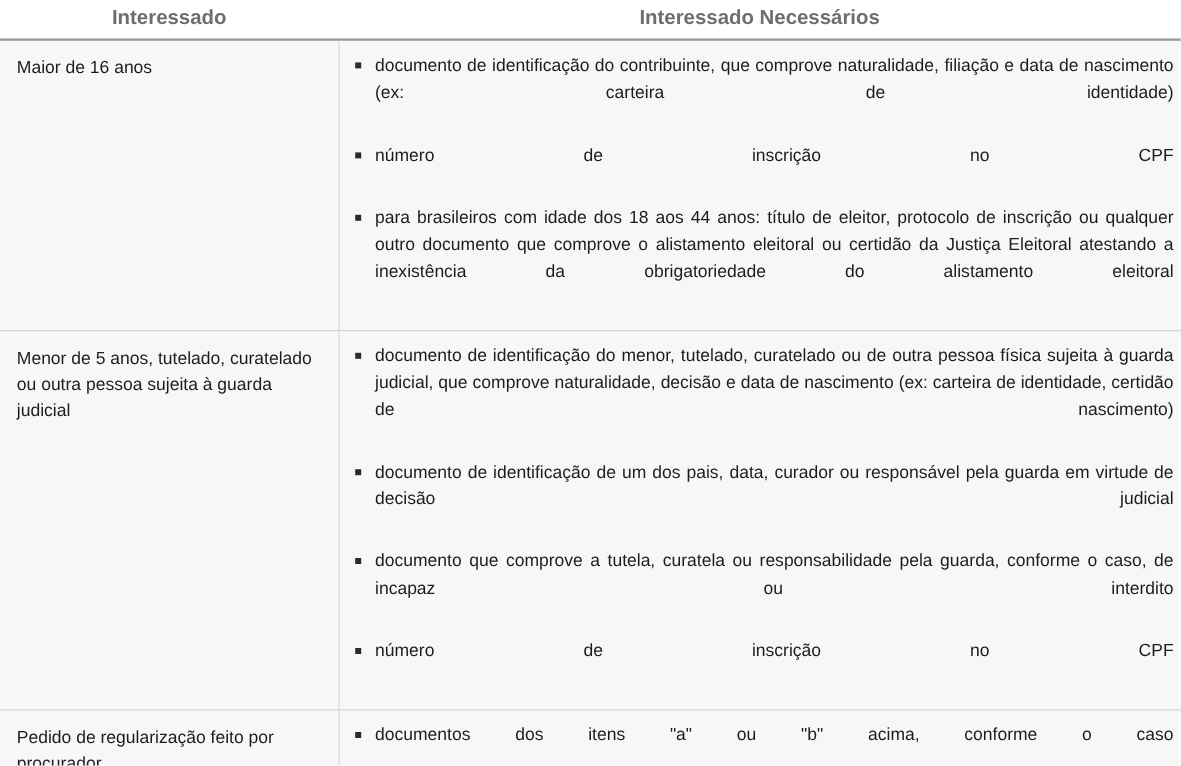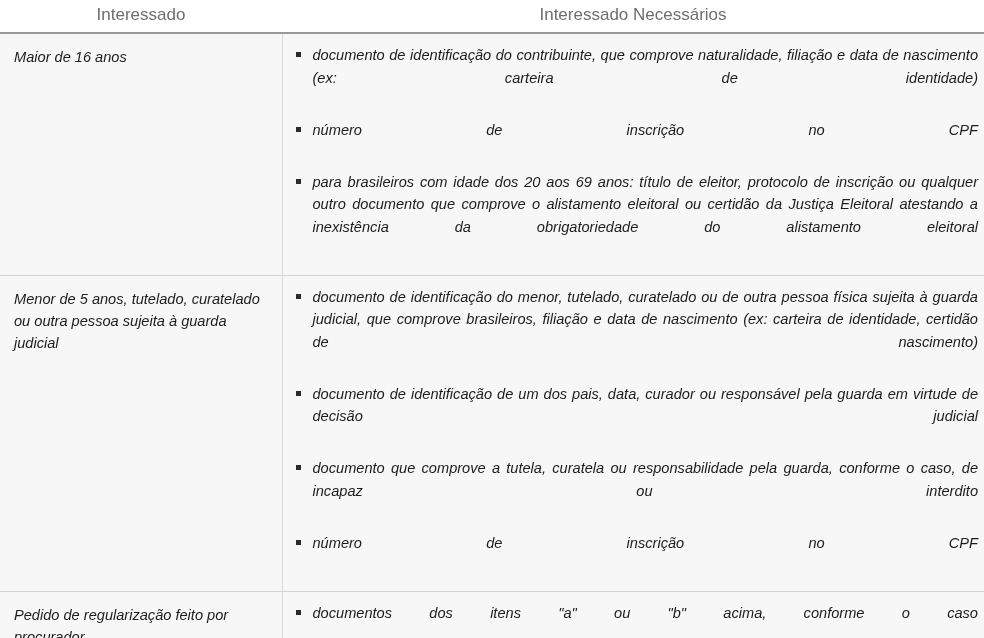--- a/index.html
+++ b/index.html
@@ -18,21 +18,21 @@
   .doc-table {
     width: 984px;
     border-collapse: collapse;
     table-layout: fixed;
   }
 
   
   .doc-table thead th {
     background: #ffffff;
     color: #6e6e6e;
-    font-weight: normal;
+    font-weight: bold;
     font-size: 17px;
     line-height: 20px;
     padding: 5px 0 7px 0;
     border: none;
     border-bottom: 2px solid #9a9a9a;
     vertical-align: middle;
   }
   .doc-table thead th.col-left  { width: 282px; }
   .doc-table thead th.col-right { width: 702px; }
 
@@ -46,26 +46,24 @@
   }
   .doc-table tbody tr:last-child td {
     border-bottom: none;
   }
 
   td.cell-interested {
     width: 282px;
     padding: 12px 14px 14px 14px;
     line-height: 22px;
     border-right: 1px solid #dadada;
-    font-style: italic;
   }
   td.cell-docs {
     width: 702px;
     padding: 10px 6px 14px 0;
-    font-style: italic;
   }
 
   
   ul.doc-list {
     list-style: none;
     margin: 0;
     padding: 0;
   }
   ul.doc-list > li {
     position: relative;
@@ -118,33 +116,33 @@
           <li>
             <span class="bullet-sq"></span>
             <span class="li-text">documento de identificação do contribuinte, que comprove naturalidade, filiação e data de nascimento (ex: carteira de identidade)</span>
           </li>
           <li>
             <span class="bullet-sq"></span>
             <span class="li-text">número de inscrição no CPF</span>
           </li>
           <li>
             <span class="bullet-sq"></span>
-            <span class="li-text">para brasileiros com idade dos 20 aos 69 anos: título de eleitor, protocolo de inscrição ou qualquer outro documento que comprove o alistamento eleitoral ou certidão da Justiça Eleitoral atestando a inexistência da obrigatoriedade do alistamento eleitoral</span>
+            <span class="li-text">para brasileiros com idade dos 18 aos 44 anos: título de eleitor, protocolo de inscrição ou qualquer outro documento que comprove o alistamento eleitoral ou certidão da Justiça Eleitoral atestando a inexistência da obrigatoriedade do alistamento eleitoral</span>
           </li>
         </ul>
       </td>
     </tr>
 
     <tr>
       <td class="cell-interested">Menor de 5 anos, tutelado, curatelado ou outra pessoa sujeita à guarda judicial</td>
       <td class="cell-docs">
         <ul class="doc-list">
           <li>
             <span class="bullet-sq"></span>
-            <span class="li-text">documento de identificação do menor, tutelado, curatelado ou de outra pessoa física sujeita à guarda judicial, que comprove brasileiros, filiação e data de nascimento (ex: carteira de identidade, certidão de nascimento)</span>
+            <span class="li-text">documento de identificação do menor, tutelado, curatelado ou de outra pessoa física sujeita à guarda judicial, que comprove naturalidade, decisão e data de nascimento (ex: carteira de identidade, certidão de nascimento)</span>
           </li>
           <li>
             <span class="bullet-sq"></span>
             <span class="li-text">documento de identificação de um dos pais, data, curador ou responsável pela guarda em virtude de decisão judicial</span>
           </li>
           <li>
             <span class="bullet-sq"></span>
             <span class="li-text">documento que comprove a tutela, curatela ou responsabilidade pela guarda, conforme o caso, de incapaz ou interdito</span>
           </li>
           <li>

